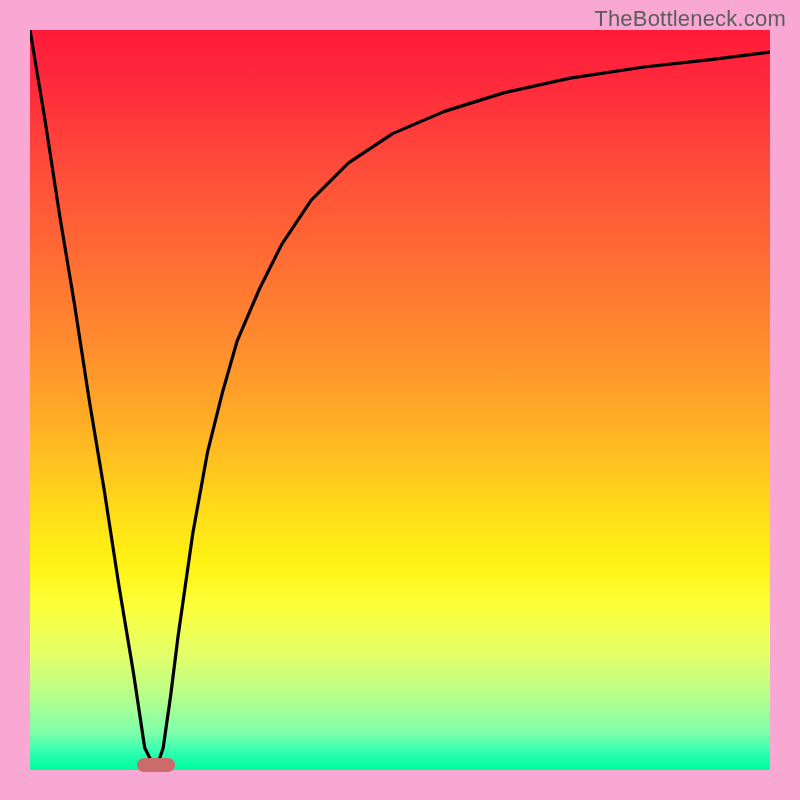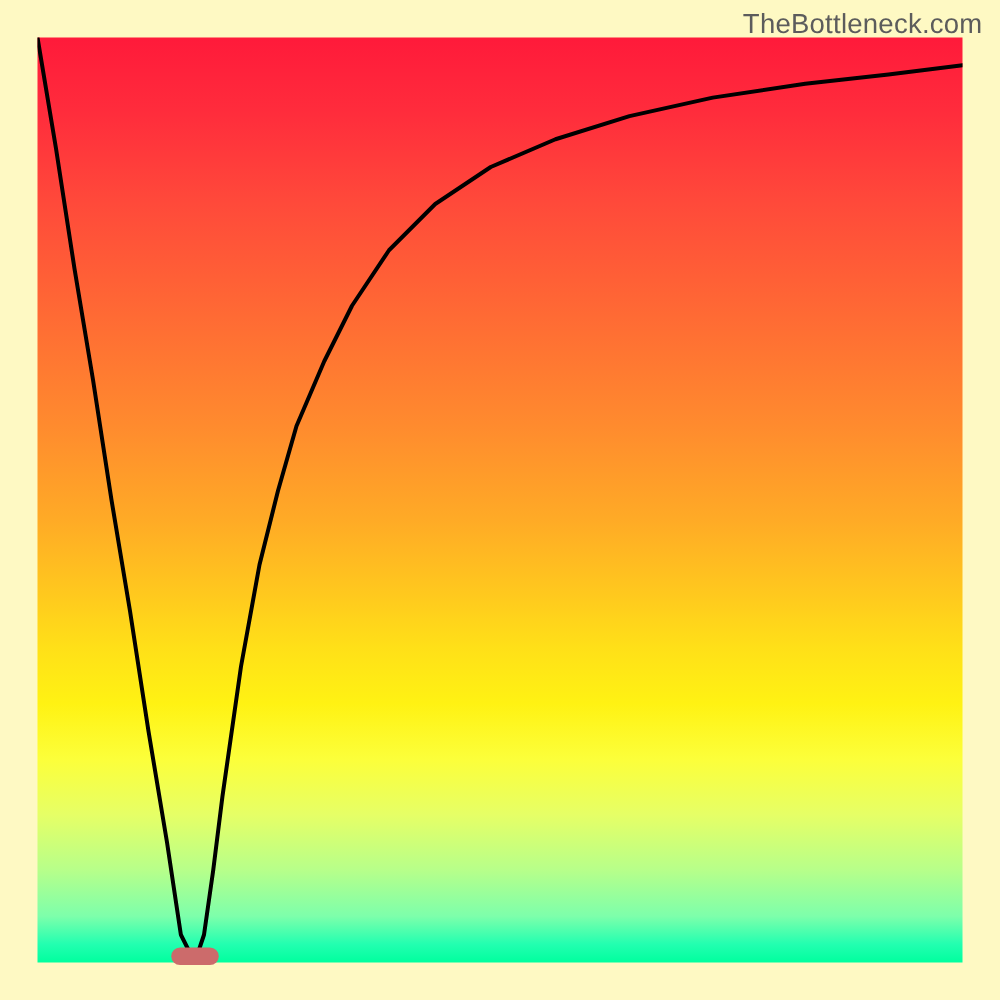--- a/index.html
+++ b/index.html
@@ -8,21 +8,21 @@
     width: 800px;
     height: 800px;
     background: #000;
     overflow: hidden;
     font-family: Arial, Helvetica, sans-serif;
   }
   .frame {
     position: relative;
     width: 800px;
     height: 800px;
-    background: #fef9c3;
+    background: #f9a8d4;
   }
   .plot-area {
     position: absolute;
     left: 30px;
     top: 30px;
     width: 740px;
     height: 740px;
     
     background: linear-gradient(to bottom,
       #ff1a3a 0%,

